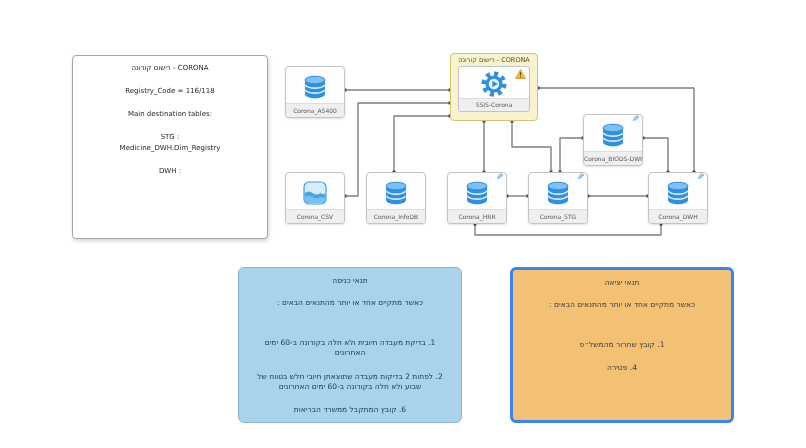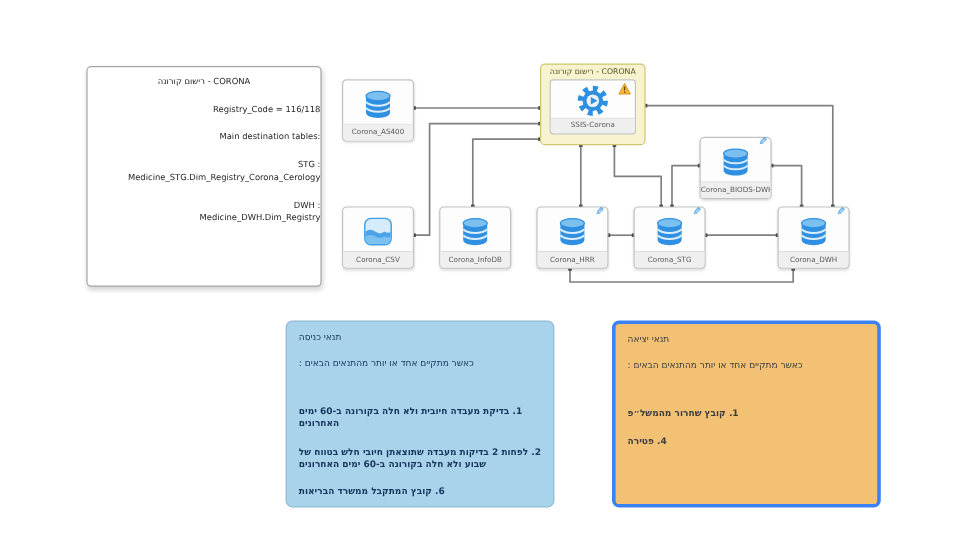--- a/index.html
+++ b/index.html
@@ -9,21 +9,21 @@
   }
   .wires{position:absolute;left:0;top:0;width:806px;height:448px;pointer-events:none;}
 
   
   .ibox{
     position:absolute;left:72px;top:55px;width:196px;height:184px;background:#ffffff;
     border:1px solid #a6a6a6;border-radius:4px;box-shadow:1px 2px 4px rgba(0,0,0,.18);
     text-align:center;color:#262626;font-size:7px;line-height:1.45;box-sizing:border-box;padding-top:7px;
   }
   .ibox-title{font-size:7px;color:#1f1f1f;}
-  .iline{white-space:nowrap;text-align:right;}
+  .iline{white-space:nowrap;}
   .sp{margin-top:13px;}
 
   
   .node{
     position:absolute;width:60px;height:52px;background:#fdfdfd;border:1px solid #c3c3c3;
     border-radius:4px;box-shadow:0 1px 2px rgba(0,0,0,.12);box-sizing:border-box;
   }
   .node .icon{height:36px;display:flex;align-items:center;justify-content:center;padding-top:2px;}
   .nlabel{
     position:absolute;bottom:0;left:0;right:0;height:13px;background:#efefef;border-top:1px solid #dedede;
@@ -45,27 +45,27 @@
     position:relative;width:72px;height:46px;margin:0 auto;background:#fdfdfd;border:1px solid #c3c3c3;
     border-radius:3px;box-sizing:border-box;
   }
   .gnode .icon{height:31px;display:flex;align-items:center;justify-content:center;padding-top:1px;}
   .gnode .nlabel{height:12px;line-height:12px;}
   .warn{position:absolute;top:2px;right:3px;width:11px;height:10px;}
 
   
   .cond{
     position:absolute;width:224px;height:156px;border-radius:6px;box-sizing:border-box;
-    text-align:left;font-size:7.5px;padding:8px 10px;line-height:1.35;
+    text-align:center;font-size:7.5px;padding:8px 10px;line-height:1.35;
   }
   .entry{left:238px;top:267px;background:#a8d3ea;border:1px solid #8ab8d4;color:#17365d;}
   .exit{left:510px;top:267px;background:#f2c173;border:3px solid #3b82f6;color:#3d3d3d;}
   .cond-title{margin-bottom:12px;}
   .cond-intro{margin-bottom:30px;}
-  .cond-item{margin-bottom:13px;font-weight:bold;}
+  .cond-item{margin-bottom:13px;}
 </style>
 </head>
 <body>
 
 <div class="stage">
 
   <svg class="wires">
     <g fill="none" stroke="#7f7f7f" stroke-width="1.4" stroke-linejoin="round">
       <polyline points="345,90 450,90"></polyline>
       <polyline points="345,196 358,196 358,103 450,103"></polyline>
@@ -103,23 +103,22 @@
       <rect x="659.5" y="222.5" width="3" height="3"></rect>
         <rect x="473.5" y="222.5" width="3" height="3"></rect>
     </g>
   </svg>
 
   <div class="ibox">
     <div class="ibox-title" dir="ltr">רישום קורונה - CORONA</div>
     <div class="iline sp">Registry_Code = 116/118</div>
     <div class="iline sp">Main destination tables:</div>
     <div class="iline sp">STG :</div>
-    <div class="iline">Medicine_STG.Dim_Registry_Corona_Cerology</div>
+    <div class="iline">Medicine_DWH.Dim_Registry</div>
     <div class="iline sp">DWH :</div>
-    <div class="iline">Medicine_DWH.Dim_Registry</div>
   </div>
 
   <div class="node" style="left:285px;top:66px;">
     <div class="icon">
       <svg width="26" height="26" viewBox="0 0 26 26">
         <path d="M3 6 v14 c0 2.4 4.5 4.3 10 4.3 s10 -1.9 10 -4.3 V6 Z" fill="#2f8fe0"></path>
         <path d="M3 11 c2 2 6 3.1 10 3.1 s8 -1.1 10 -3.1" stroke="#d9edfb" stroke-width="1.6" fill="none"></path>
         <path d="M3 16 c2 2 6 3.1 10 3.1 s8 -1.1 10 -3.1" stroke="#d9edfb" stroke-width="1.6" fill="none"></path>
         <ellipse cx="13" cy="6" rx="10" ry="3.8" fill="#7cc0f0" stroke="#2f8fe0" stroke-width="1"></ellipse>
       </svg>

